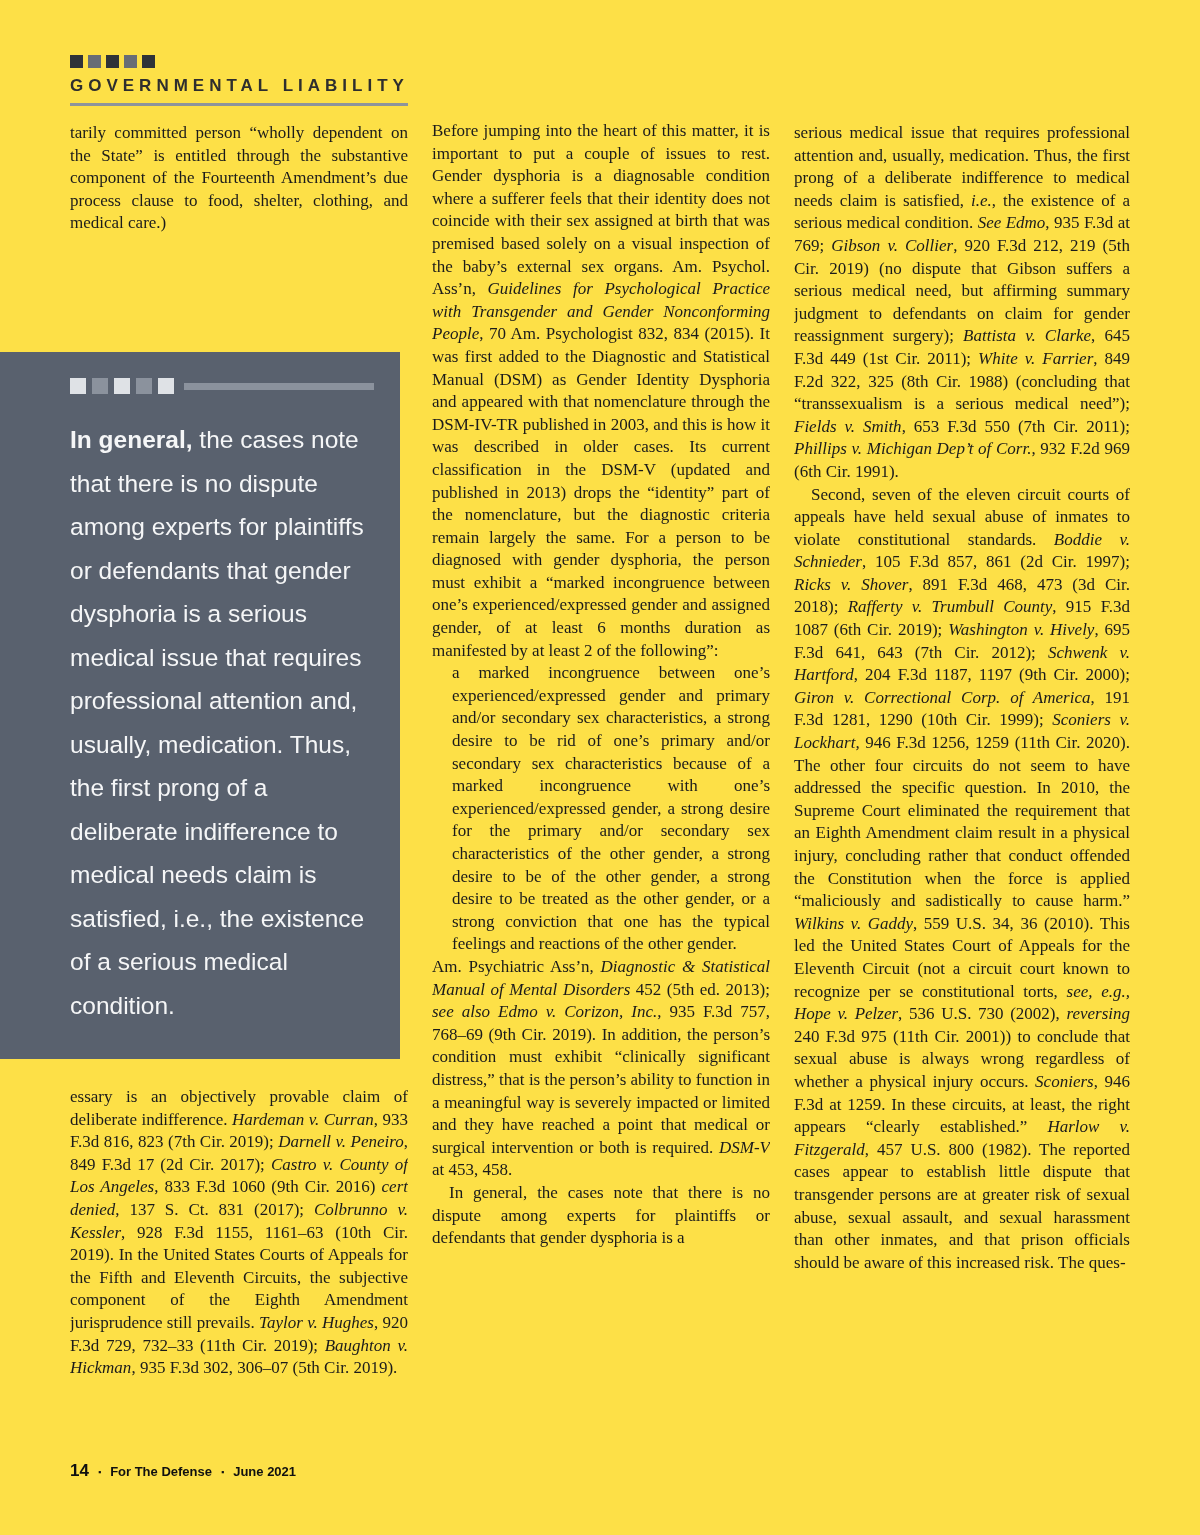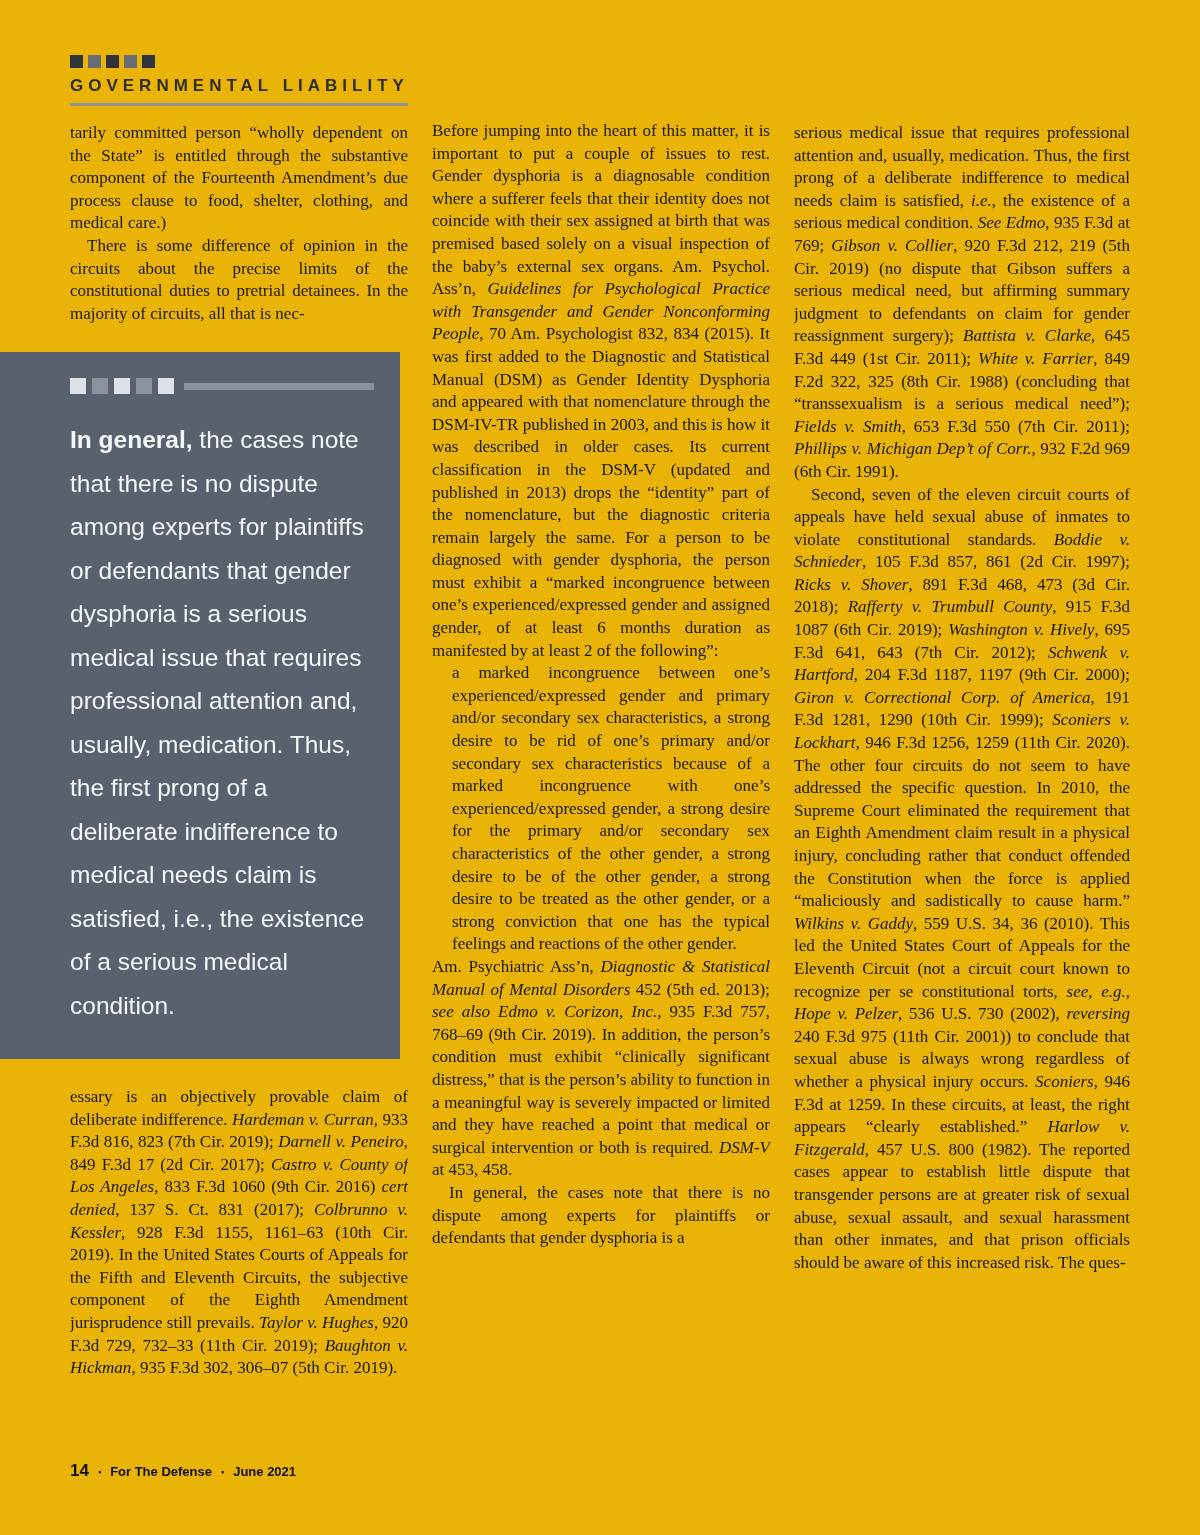--- a/index.html
+++ b/index.html
@@ -1,19 +1,19 @@
 <!DOCTYPE html>
 <html><head>
 <meta charset="utf-8">
 <style>
   * { box-sizing: border-box; }
   html, body { margin: 0; padding: 0; background: #ffffff; }
   .page {
     position: relative; width: 1200px; height: 1535px; margin: 0 auto;
-    background: #eab308; color: #1b1b1b; overflow: hidden;
+    background: #fde047; color: #1b1b1b; overflow: hidden;
     font-family: "Liberation Serif", serif;
   }
 
   
   .masthead { position: absolute; left: 70px; top: 55px; width: 338px; }
   .sq-row { display: flex; gap: 5px; margin-bottom: 8px; }
   .sq { width: 13px; height: 13px; display: inline-block; }
   .sq.dark { background: #2f3338; }
   .sq.mid  { background: #686d75; }
   .section-title {
@@ -79,21 +79,20 @@
       <span class="sq dark"></span>
       <span class="sq mid"></span>
       <span class="sq dark"></span>
     </div>
     <h1 class="section-title">GOVERNMENTAL LIABILITY</h1>
     <div class="rule"></div>
   </header>
 
   <section class="col-left-top body-text">
     <p><span>tarily committed person “wholly dependent on the State” is entitled through the substantive component of the Fourteenth Amendment’s due process clause to food, shelter, clothing, and medical care.)</span></p>
-    <p class="indent"><span>There is some difference of opinion in the circuits about the precise limits of the constitutional duties to pretrial detainees. In the majority of circuits, all that is nec-</span></p>
   </section>
 
   <aside class="pullquote">
     <div class="pq-decor">
       <span class="pq-sq lt"></span>
       <span class="pq-sq md"></span>
       <span class="pq-sq lt"></span>
       <span class="pq-sq md"></span>
       <span class="pq-sq lt"></span>
       <span class="pq-bar"></span>

